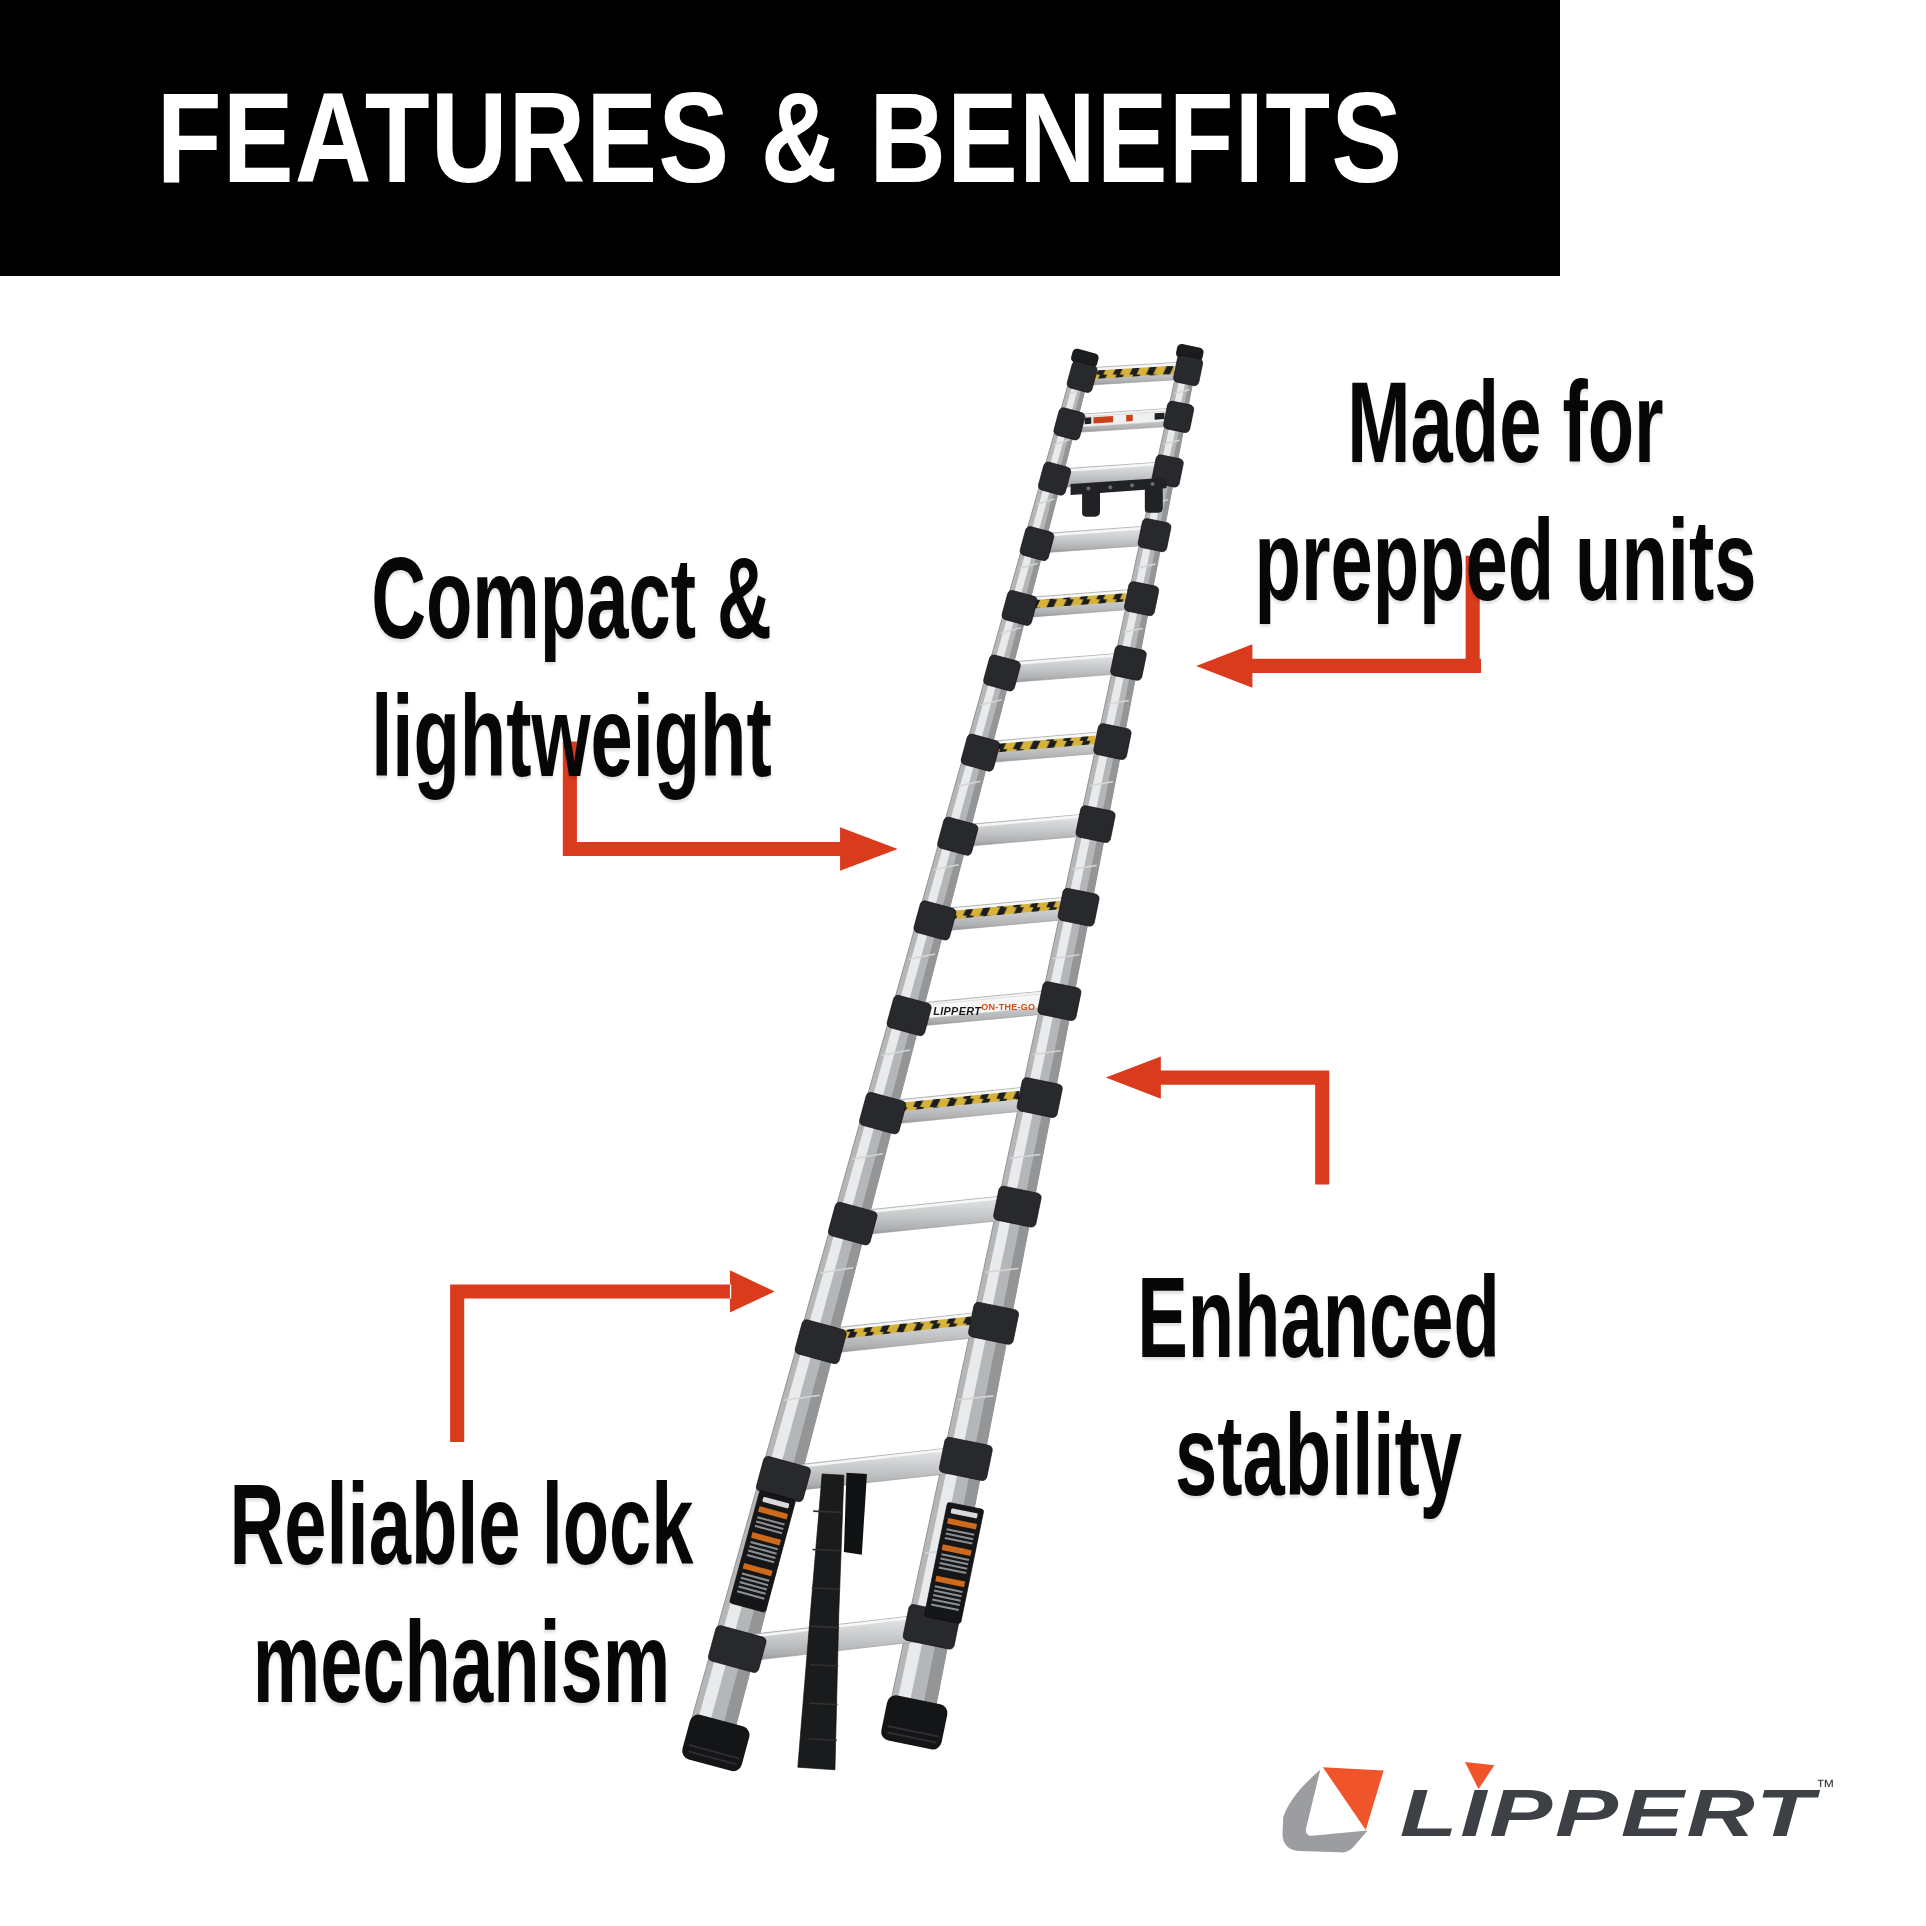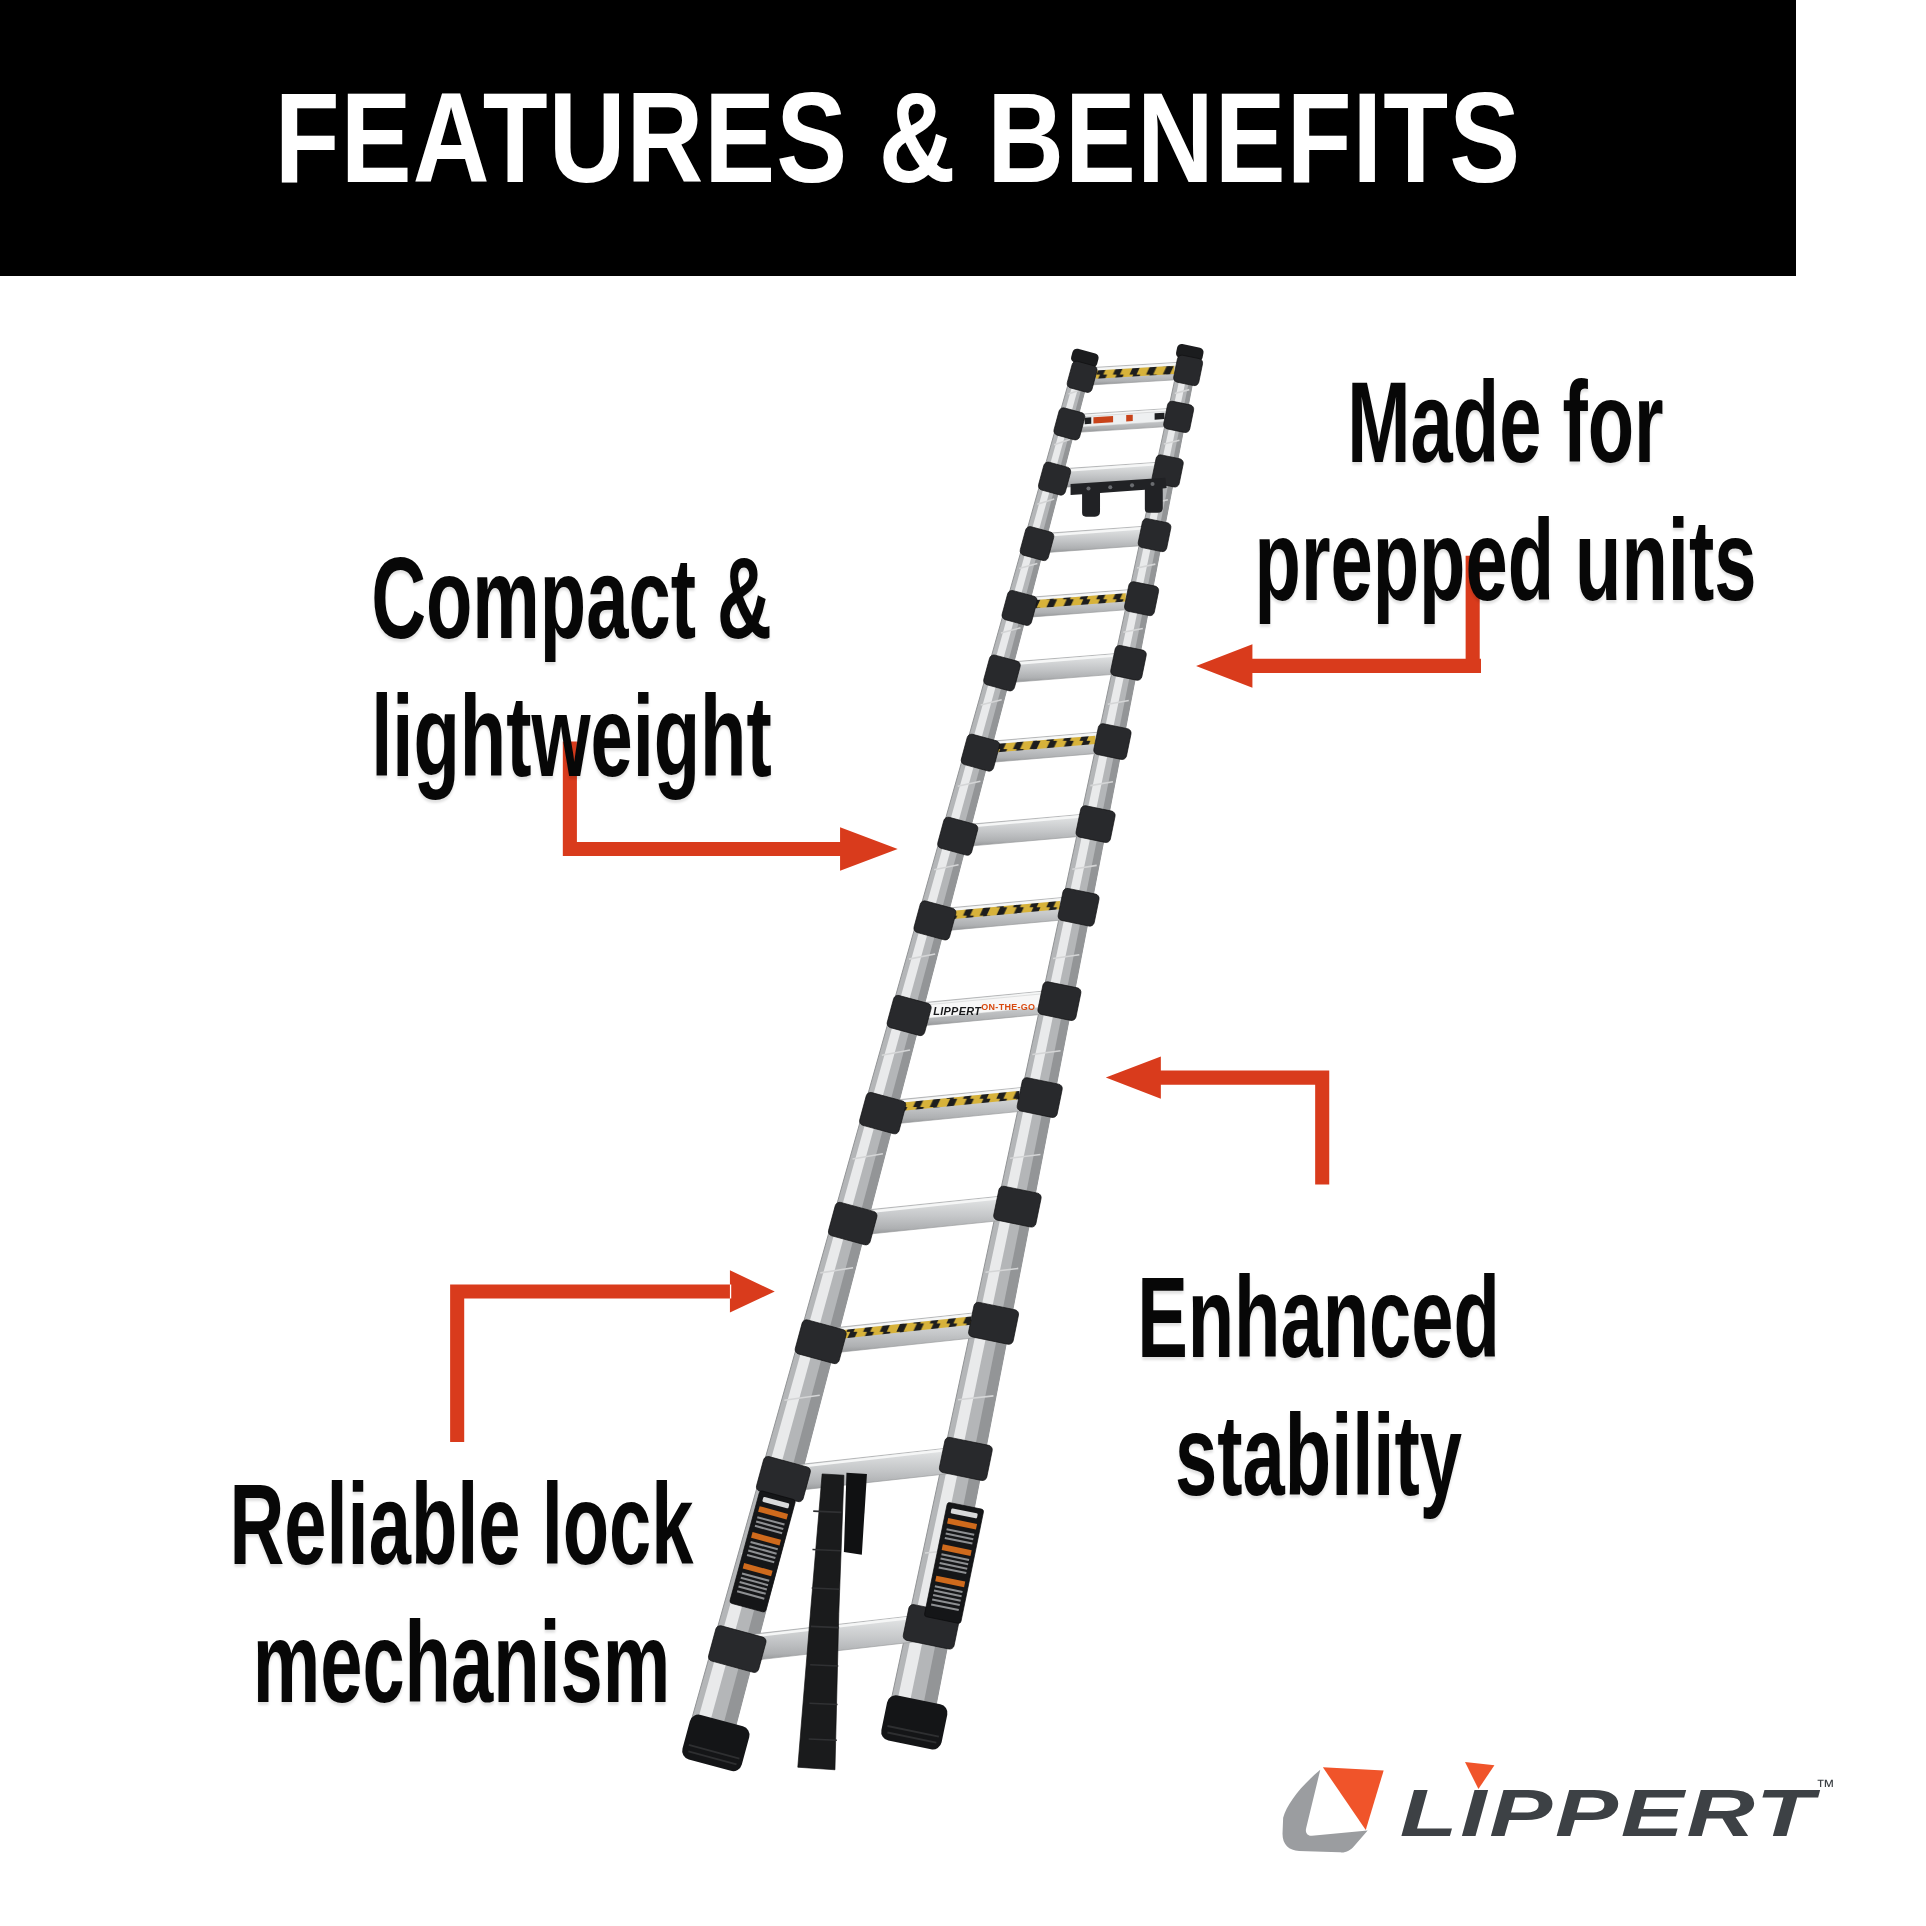--- a/index.html
+++ b/index.html
@@ -1,21 +1,21 @@
 <!DOCTYPE html>
 <html style="font-size:10.2px"><head>
 <meta charset="utf-8">
 <style>
   html,body{margin:0;padding:0;background:#ffffff;}
   .canvas{
     position:relative;width:1926px;height:1926px;background:#ffffff;
     overflow:hidden;font-family:"Liberation Sans",sans-serif;
   }
   .header-bar{
-    position:absolute;left:0;top:0;width:1796px;height:276px;background:#000000;
+    position:absolute;left:0;top:0;width:1560px;height:276px;background:#000000;
   }
   .page-title{
     margin:0;width:100%;text-align:center;line-height:276px;
     font-size:128px;font-weight:bold;color:#ffffff;letter-spacing:1.3px;
     transform:scaleX(0.83);transform-origin:center center;
     white-space:nowrap;
   }
   .callout{
     position:absolute;width:1025px;text-align:center;color:#070707;
     font-size:115px;font-weight:bold;line-height:138px;

